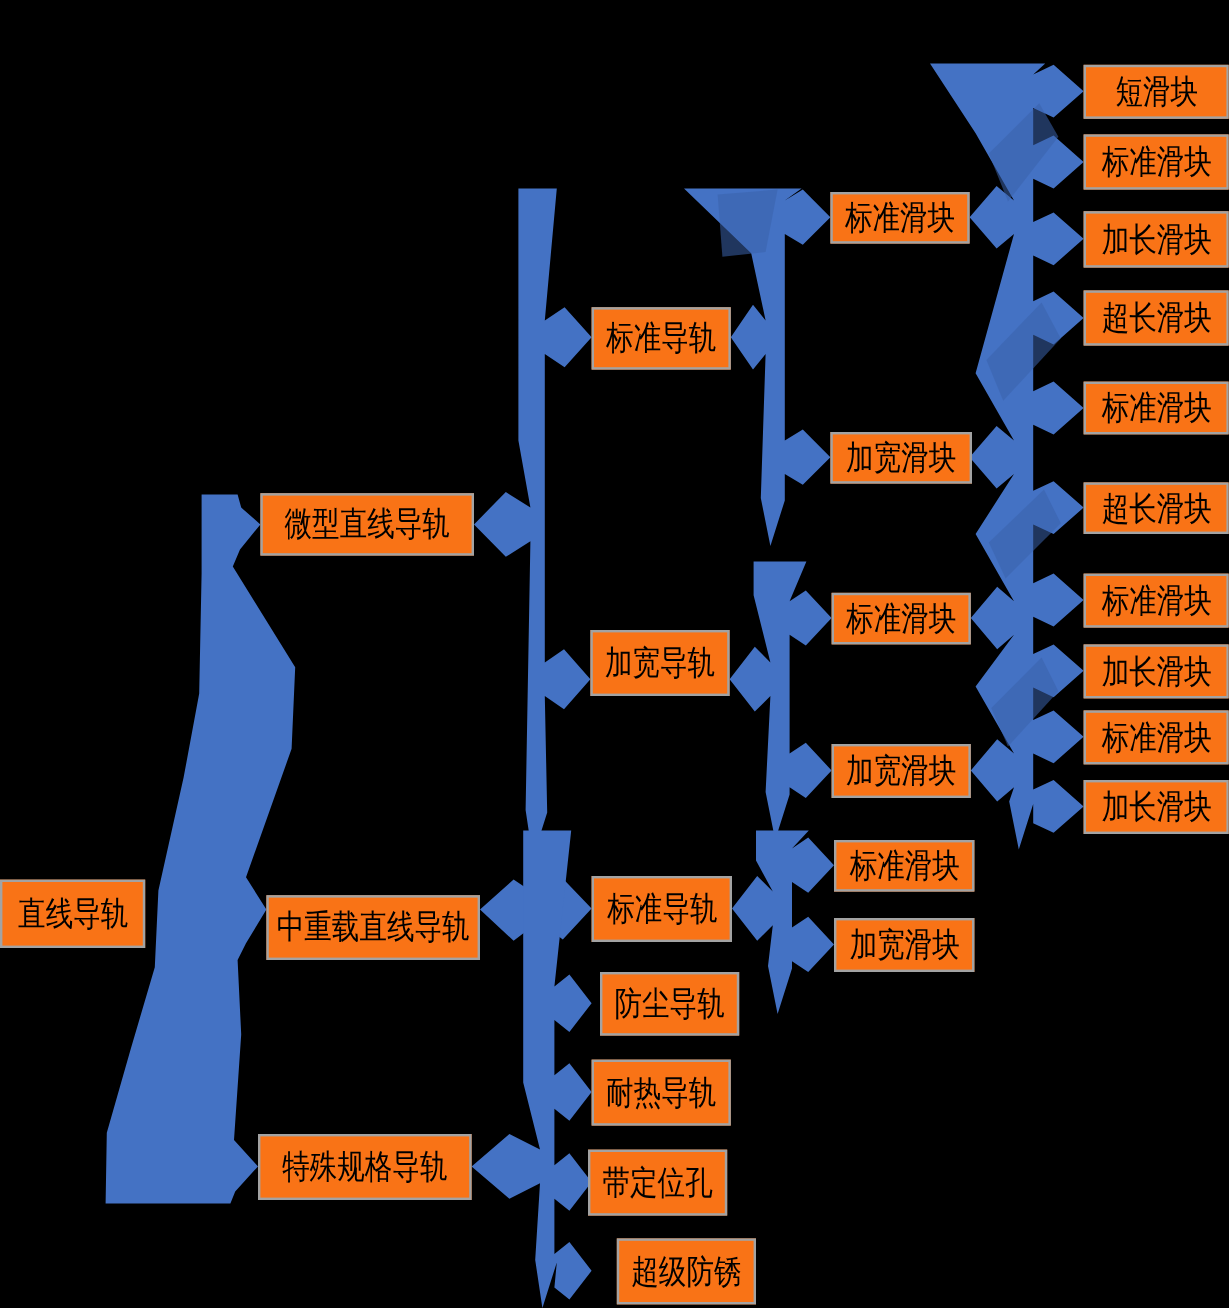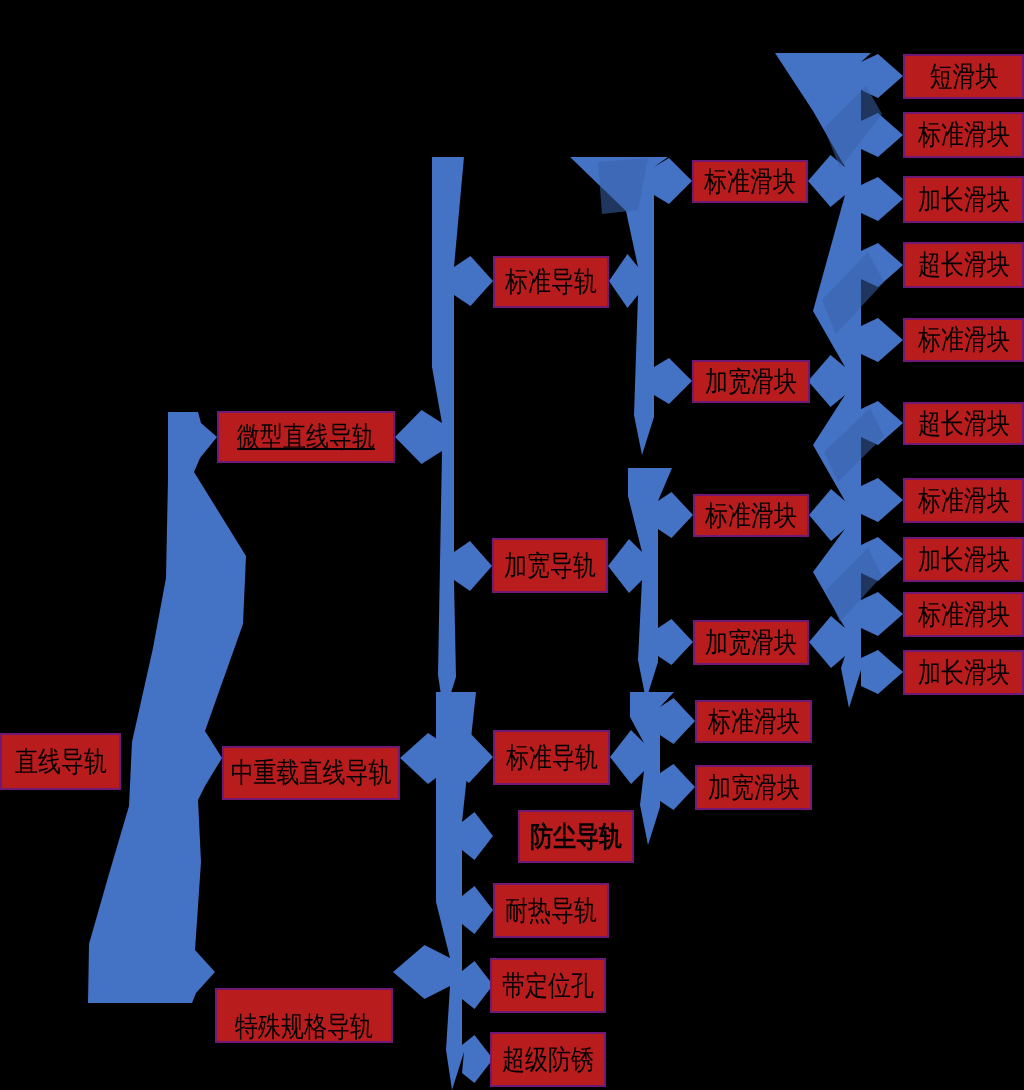--- a/index.html
+++ b/index.html
@@ -8,22 +8,22 @@
     background:#000;
     position:relative;
     overflow:hidden;
     font-family:"Liberation Sans","DejaVu Sans",sans-serif;
   }
   #stage{position:absolute;left:0;top:0;width:1024px;height:1090px;}
   #ribbons{position:absolute;left:0;top:0;z-index:1;}
   .node{
     position:absolute;
     box-sizing:border-box;
-    background:#b91c1c;
-    border:2px solid #701a75;
+    background:#f97316;
+    border:2px solid #a3a3a3;
     display:flex;align-items:center;justify-content:center;
     z-index:2;
   }
   .node span{
     font-size:28px;
     color:#000;
     white-space:nowrap;
     transform:scaleX(0.82);
     letter-spacing:0px;
     line-height:1;
@@ -45,48 +45,48 @@
       <path d="M824,128L866,86L882,114L840,168Z" fill="#3B63AB" fill-opacity="0.55"></path>
       <path d="M822,300L868,252L884,282L836,334Z" fill="#3B63AB" fill-opacity="0.55"></path>
       <path d="M824,452L870,408L884,436L838,482Z" fill="#3B63AB" fill-opacity="0.55"></path>
       <path d="M826,590L868,548L882,576L840,622Z" fill="#3B63AB" fill-opacity="0.55"></path>
       <path d="M598,162L648,158L638,210L602,214Z" fill="#3B63AB" fill-opacity="0.55"></path>
     </svg>
   <div id="nodes">
       <div class="node" style="left: 0px; top: 733px; width: 121px; height: 57px;">
         <span>直线导轨</span>
       </div>
-      <div class="node" style="left: 217px; top: 411px; width: 178px; height: 52px; text-decoration: underline;">
+      <div class="node" style="left: 217px; top: 411px; width: 178px; height: 52px;">
         <span>微型直线导轨</span>
       </div>
       <div class="node" style="left: 222px; top: 746px; width: 178px; height: 54px;">
         <span>中重载直线导轨</span>
       </div>
-      <div class="node" style="left: 215px; top: 988px; width: 178px; height: 55px; align-items: flex-end;">
+      <div class="node" style="left: 215px; top: 945px; width: 178px; height: 55px;">
         <span>特殊规格导轨</span>
       </div>
       <div class="node" style="left: 493px; top: 256px; width: 116px; height: 52px;">
         <span>标准导轨</span>
       </div>
-      <div class="node" style="left: 492px; top: 538px; width: 116px; height: 55px; align-items: center;">
+      <div class="node" style="left: 492px; top: 525px; width: 116px; height: 55px; align-items: center;">
         <span>加宽导轨</span>
       </div>
       <div class="node" style="left: 493px; top: 730px; width: 117px; height: 55px;">
         <span>标准导轨</span>
       </div>
-      <div class="node" style="left: 518px; top: 810px; width: 116px; height: 53px; font-weight: bold;">
+      <div class="node" style="left: 500px; top: 810px; width: 116px; height: 53px;">
         <span>防尘导轨</span>
       </div>
       <div class="node" style="left: 493px; top: 883px; width: 116px; height: 55px; text-align: center;">
         <span>耐热导轨</span>
       </div>
       <div class="node" style="left: 490px; top: 958px; width: 116px; height: 55px;">
         <span>带定位孔</span>
       </div>
-      <div class="node" style="left: 490px; top: 1032px; width: 116px; height: 55px;">
+      <div class="node" style="left: 514px; top: 1032px; width: 116px; height: 55px;">
         <span>超级防锈</span>
       </div>
       <div class="node" style="left: 692px; top: 160px; width: 116px; height: 43px;">
         <span>标准滑块</span>
       </div>
       <div class="node" style="left: 692px; top: 360px; width: 118px; height: 43px;">
         <span>加宽滑块</span>
       </div>
       <div class="node" style="left: 693px; top: 494px; width: 116px; height: 43px;">
         <span>标准滑块</span>

